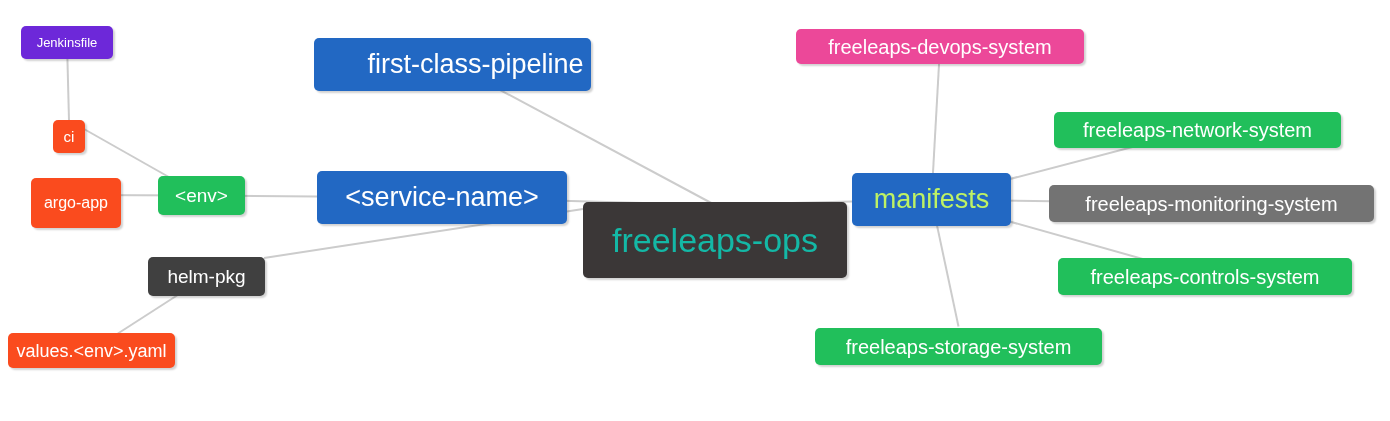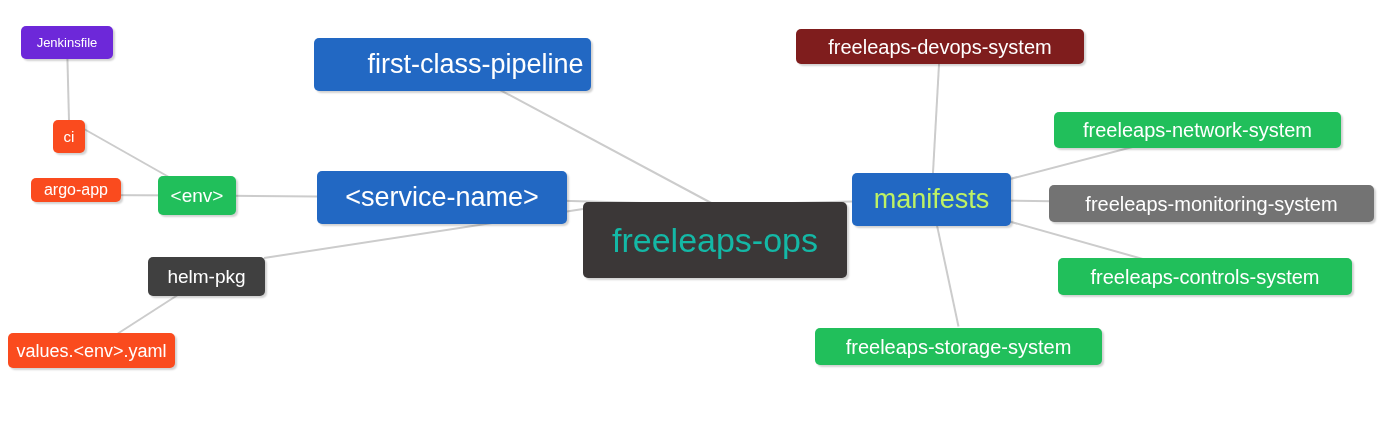--- a/index.html
+++ b/index.html
@@ -35,27 +35,27 @@
       <line x1="715" y1="205" x2="931.5" y2="199.5" stroke="#cccccc" stroke-width="2"></line>
       <line x1="931.5" y1="199.5" x2="940" y2="46.5" stroke="#cccccc" stroke-width="2"></line>
       <line x1="931.5" y1="199.5" x2="1197.5" y2="130" stroke="#cccccc" stroke-width="2"></line>
       <line x1="931.5" y1="199.5" x2="1211.5" y2="203.5" stroke="#cccccc" stroke-width="2"></line>
       <line x1="931.5" y1="199.5" x2="1205" y2="276.5" stroke="#cccccc" stroke-width="2"></line>
       <line x1="931.5" y1="199.5" x2="958.5" y2="326.5" stroke="#cccccc" stroke-width="2"></line>
     </svg>
   <div id="node-layer">
       <div class="node" style="left: 21px; top: 26px; width: 92px; height: 33px; font-size: 13px; background: #6d28d9; color: rgb(255, 255, 255);">Jenkinsfile</div>
       <div class="node" style="left: 53px; top: 120px; width: 32px; height: 33px; font-size: 15px; background: rgb(250, 75, 30); color: rgb(255, 255, 255);">ci</div>
-      <div class="node" style="left: 31px; top: 178px; width: 90px; height: 24px; font-size: 16px; background: rgb(250, 75, 30); color: rgb(255, 255, 255);">argo-app</div>
-      <div class="node" style="left: 158px; top: 176px; width: 78px; height: 39px; font-size: 19px; background: rgb(33, 191, 91); color: rgb(255, 255, 255);">&lt;env&gt;</div>
+      <div class="node" style="left: 31px; top: 178px; width: 90px; height: 50px; font-size: 16px; background: rgb(250, 75, 30); color: rgb(255, 255, 255);">argo-app</div>
+      <div class="node" style="left: 158px; top: 176px; width: 87px; height: 39px; font-size: 19px; background: rgb(33, 191, 91); color: rgb(255, 255, 255);">&lt;env&gt;</div>
       <div class="node" style="left: 148px; top: 257px; width: 117px; height: 39px; font-size: 19px; background: #404040; color: rgb(255, 255, 255);">helm-pkg</div>
       <div class="node" style="left: 8px; top: 333px; width: 167px; height: 35px; font-size: 18px; background: rgb(250, 75, 30); color: rgb(255, 255, 255);">values.&lt;env&gt;.yaml</div>
       <div class="node" style="left: 314px; top: 38px; width: 277px; height: 53px; font-size: 27px; background: rgb(34, 104, 195); color: rgb(255, 255, 255); padding-left: 46px;">first-class-pipeline</div>
       <div class="node" style="left: 317px; top: 171px; width: 250px; height: 53px; font-size: 27px; background: rgb(34, 104, 195); color: rgb(255, 255, 255);">&lt;service-name&gt;</div>
       <div class="node" style="left: 583px; top: 170px; width: 264px; height: 76px; font-size: 34px; background: rgb(59, 55, 55); color: #14b8a6; margin-top: 32px;">freeleaps-ops</div>
       <div class="node" style="left: 852px; top: 173px; width: 159px; height: 53px; font-size: 27px; background: rgb(34, 104, 195); color: #bef264;">manifests</div>
-      <div class="node" style="left: 796px; top: 29px; width: 288px; height: 35px; font-size: 20px; background: #7f1d1d; color: rgb(255, 255, 255);">freeleaps-devops-system</div>
+      <div class="node" style="left: 796px; top: 29px; width: 288px; height: 35px; font-size: 20px; background: #ec4899; color: rgb(255, 255, 255);">freeleaps-devops-system</div>
       <div class="node" style="left: 1054px; top: 112px; width: 287px; height: 36px; font-size: 20px; background: rgb(33, 191, 91); color: rgb(255, 255, 255);">freeleaps-network-system</div>
       <div class="node" style="left: 1049px; top: 185px; width: 325px; height: 37px; font-size: 20px; background: #737373; color: rgb(255, 255, 255);">freeleaps-monitoring-system</div>
       <div class="node" style="left: 1058px; top: 258px; width: 294px; height: 37px; font-size: 20px; background: rgb(33, 191, 91); color: rgb(255, 255, 255);">freeleaps-controls-system</div>
       <div class="node" style="left: 815px; top: 328px; width: 287px; height: 37px; font-size: 20px; background: rgb(33, 191, 91); color: rgb(255, 255, 255);">freeleaps-storage-system</div>
     </div>
 </div>
 
 </body></html>

